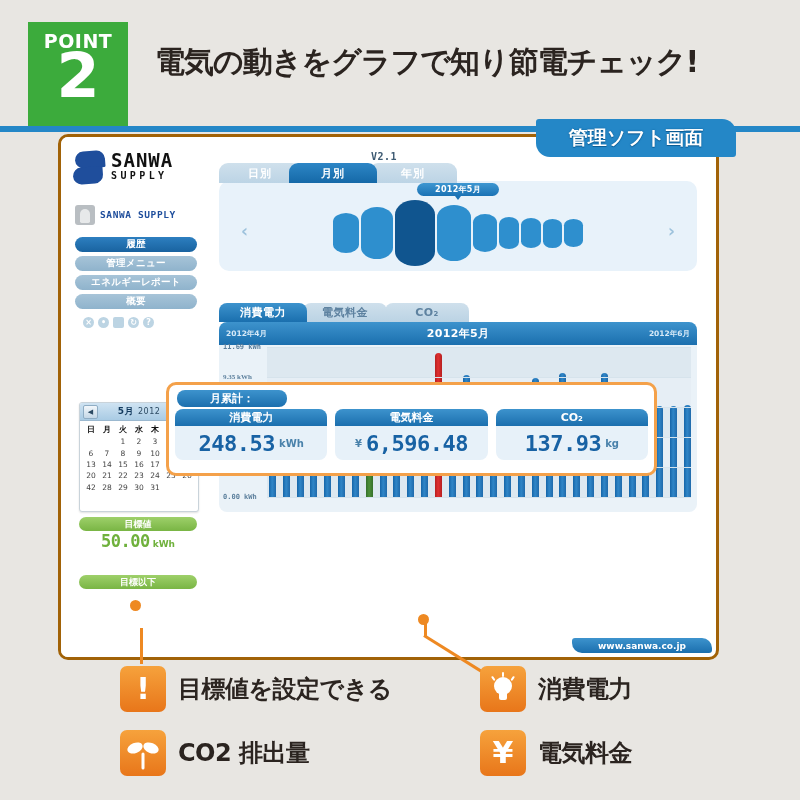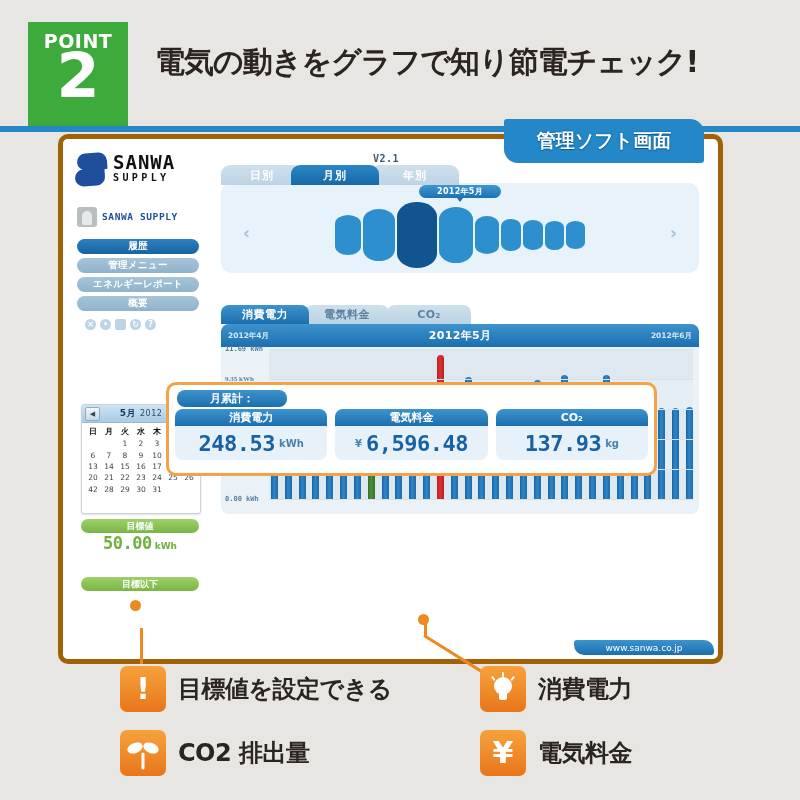--- a/index.html
+++ b/index.html
@@ -19,29 +19,29 @@
 
   
   .headline{position:absolute;left:155px;top:42px;width:600px;
     font-size:30px;font-weight:bold;color:#2b2420;letter-spacing:-1px;
     white-space:nowrap;}
 
   
   .blue-band{position:absolute;left:0;top:126px;width:800px;height:6px;background:#2487c7;}
 
   
-  .ribbon{position:absolute;left:504px;top:119px;width:200px;height:44px;z-index:6;}
+  .ribbon{position:absolute;left:536px;top:119px;width:200px;height:38px;z-index:6;}
   .ribbon .rb-bg{position:absolute;inset:0;background:#2487c7;border-radius:3px 14px 3px 14px;}
   .ribbon .rb-txt{position:absolute;inset:0;display:flex;align-items:center;justify-content:center;
     color:#fff;font-size:19px;font-weight:bold;letter-spacing:0px;
     text-shadow:0 0 2px #0d5e96,0 1px 0 #0d5e96;}
 
   
   .appwin{position:absolute;left:58px;top:134px;width:655px;height:520px;
-    background:#fff;border:5px solid #a16207;border-radius:10px;overflow:hidden;}
+    background:#fff;border:3px solid #a16207;border-radius:10px;overflow:hidden;}
 
   
   .sidebar{position:absolute;left:0;top:0;width:150px;height:100%;background:#fff;}
   .logo{position:absolute;left:12px;top:12px;width:130px;height:42px;}
   .logo .mark{position:absolute;left:0;top:2px;width:34px;height:38px;}
   .logo .mark .d1{position:absolute;left:2px;top:0;width:30px;height:17px;
     background:#1f4e9c;border-radius:16px 16px 2px 16px;transform:rotate(-4deg);}
   .logo .mark .d2{position:absolute;left:0px;top:16px;width:30px;height:17px;
     background:#1f4e9c;border-radius:16px 2px 16px 16px;transform:rotate(-4deg);}
   .logo .wordmark{position:absolute;left:38px;top:0px;font-size:19px;font-weight:bold;
@@ -168,21 +168,21 @@
   .sum-card .sc-head{height:17px;background:linear-gradient(#3d93cd,#1b6fae);
     display:flex;align-items:center;justify-content:center;color:#fff;font-size:11px;font-weight:bold;}
   .sum-card .sc-body{height:34px;display:flex;align-items:center;justify-content:center;gap:4px;}
   .sum-card .sc-num{font-size:22px;font-weight:bold;color:#1862a4;letter-spacing:-.5px;
     font-family:"DejaVu Sans Mono","Liberation Mono",monospace;}
   .sum-card .sc-unit{font-size:10px;font-weight:bold;color:#4a82ab;}
 
   
   .urlbar{position:absolute;right:4px;bottom:4px;width:140px;height:15px;
     background:linear-gradient(#3d93cd,#1b6fae);border-radius:3px 10px 3px 10px;
-    display:flex;align-items:center;justify-content:center;color:#fff;font-size:9px;font-weight:normal;}
+    display:flex;align-items:center;justify-content:center;color:#fff;font-size:9px;font-weight:bold;}
 
   
   .lead{position:absolute;background:#ee8922;}
   .dot{position:absolute;width:11px;height:11px;border-radius:50%;background:#ee8922;}
   .callout{position:absolute;display:flex;align-items:center;gap:12px;}
   .co-ic{width:46px;height:46px;border-radius:7px;
     background:linear-gradient(#f6a23c,#e8761a);position:relative;}
   .co-ic .glyph{position:absolute;inset:0;display:flex;align-items:center;justify-content:center;
     color:#fff;font-size:30px;font-weight:bold;line-height:1;}
   .co-txt{font-size:24px;font-weight:bold;color:#2b2420;letter-spacing:-.5px;white-space:nowrap;}

